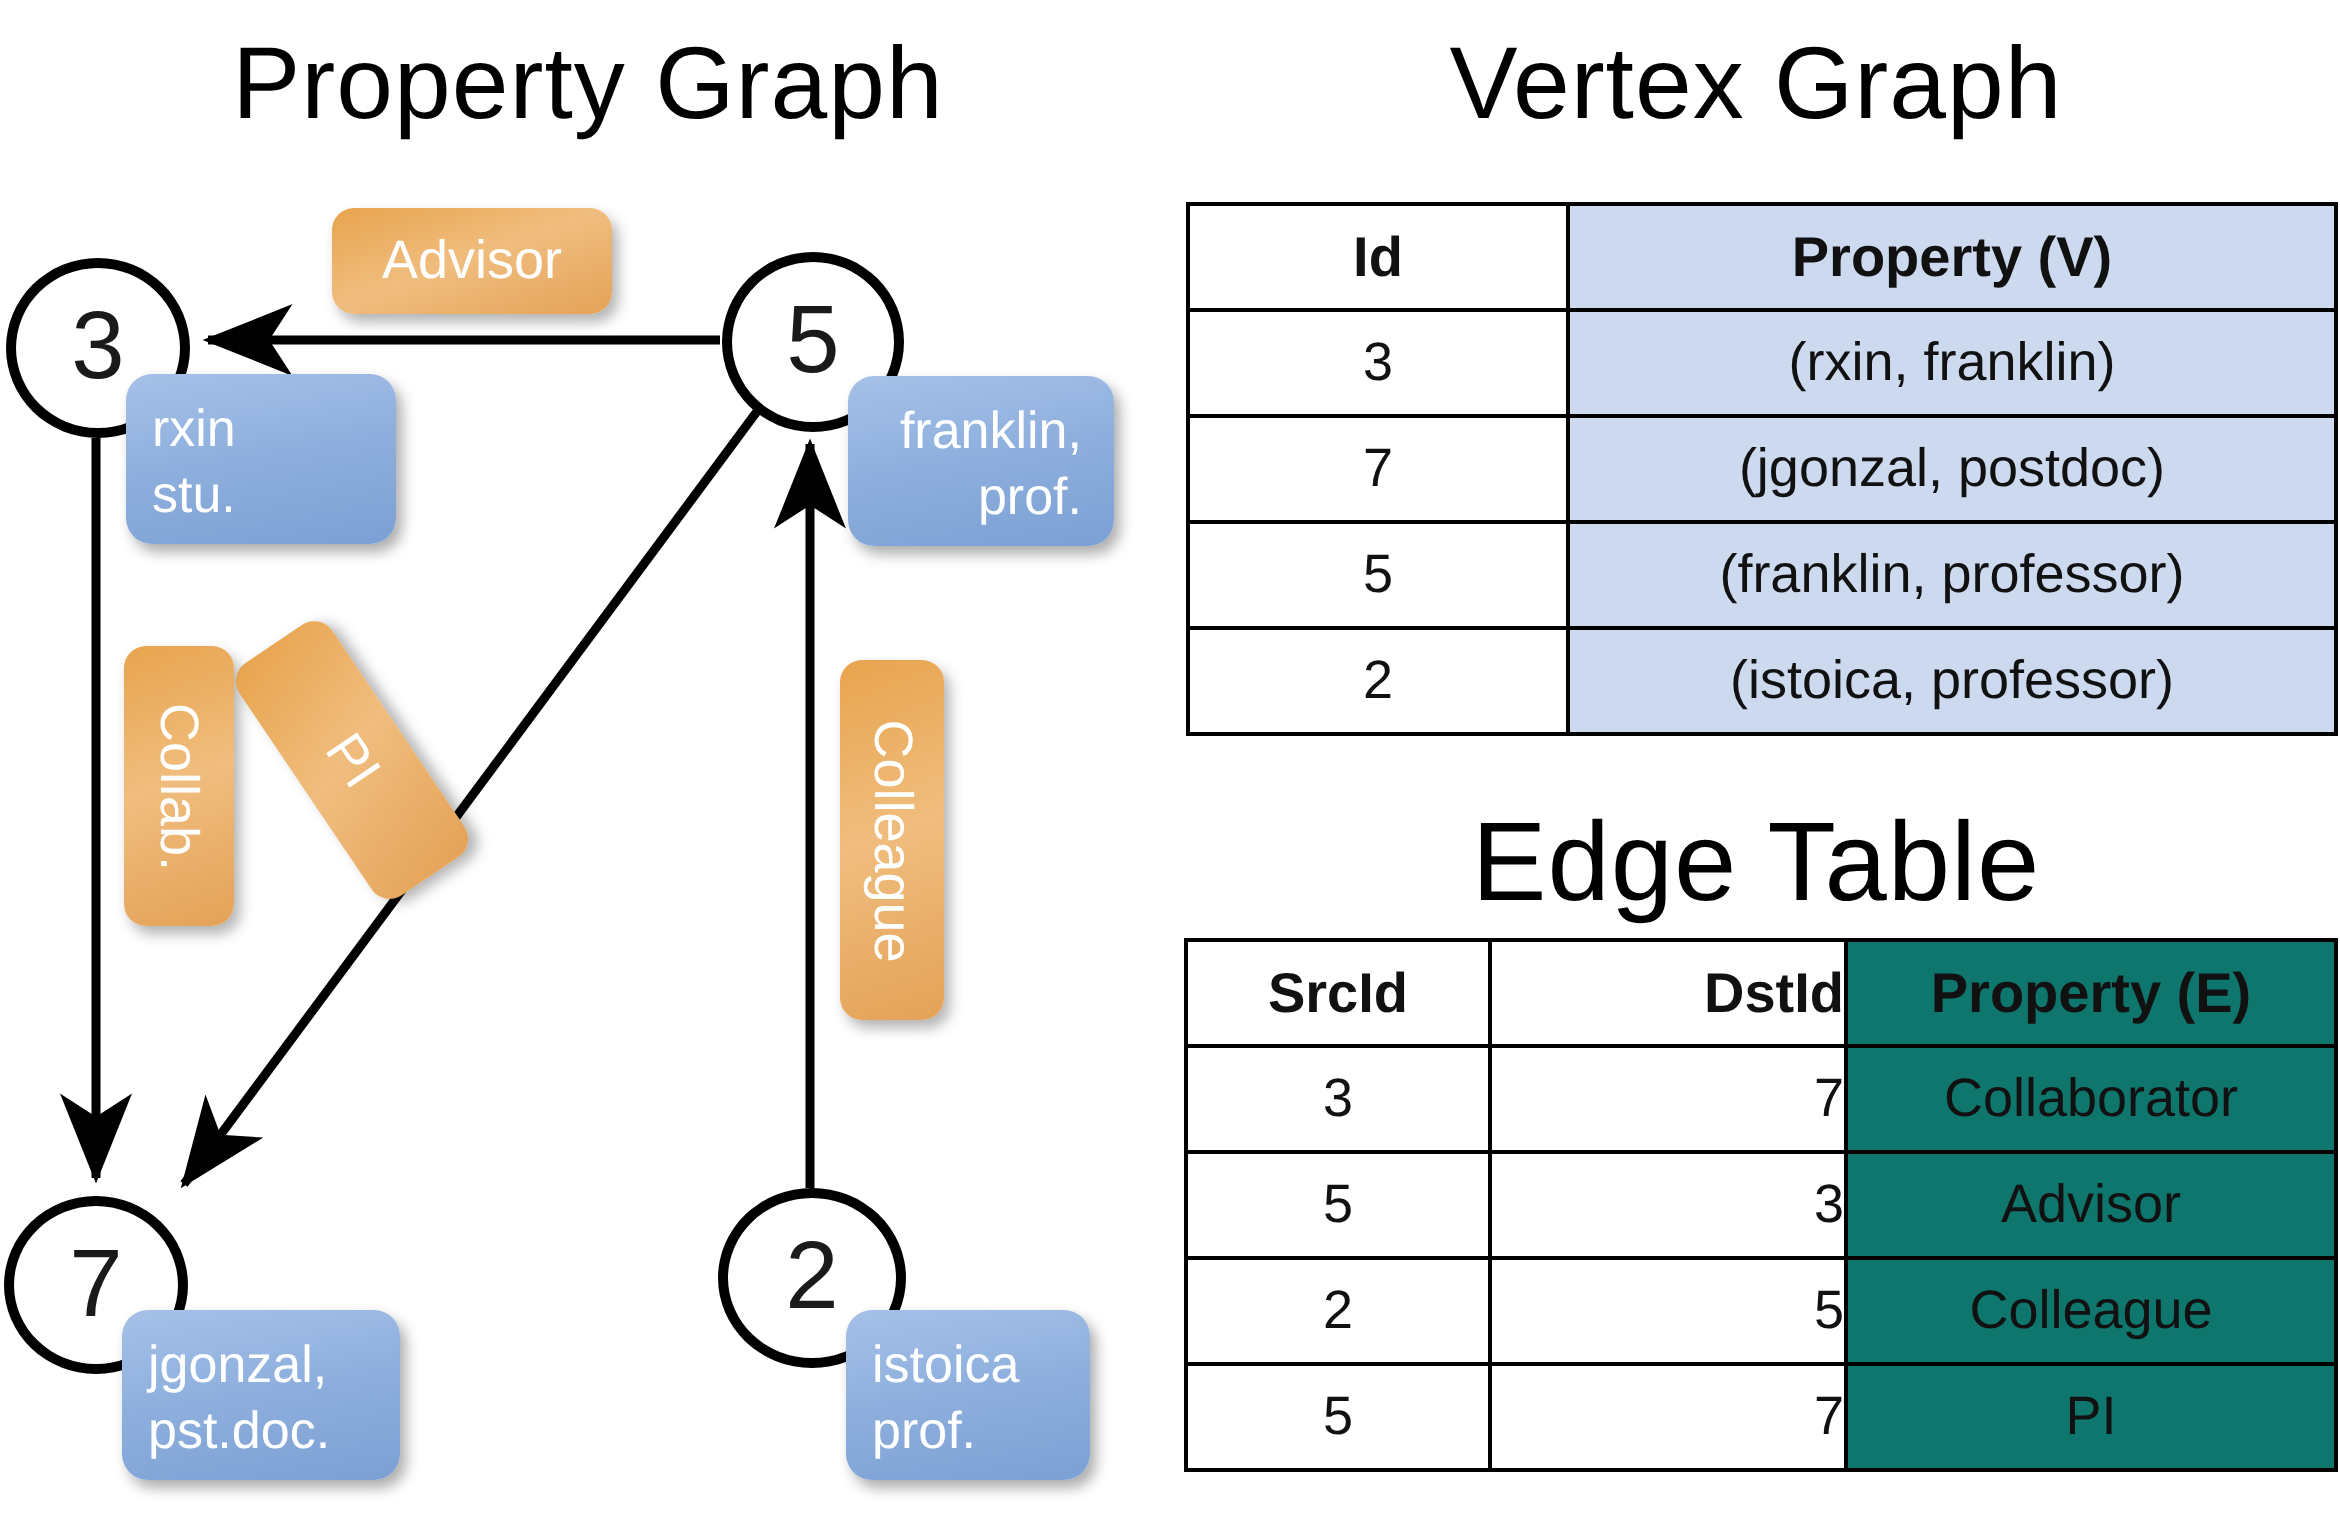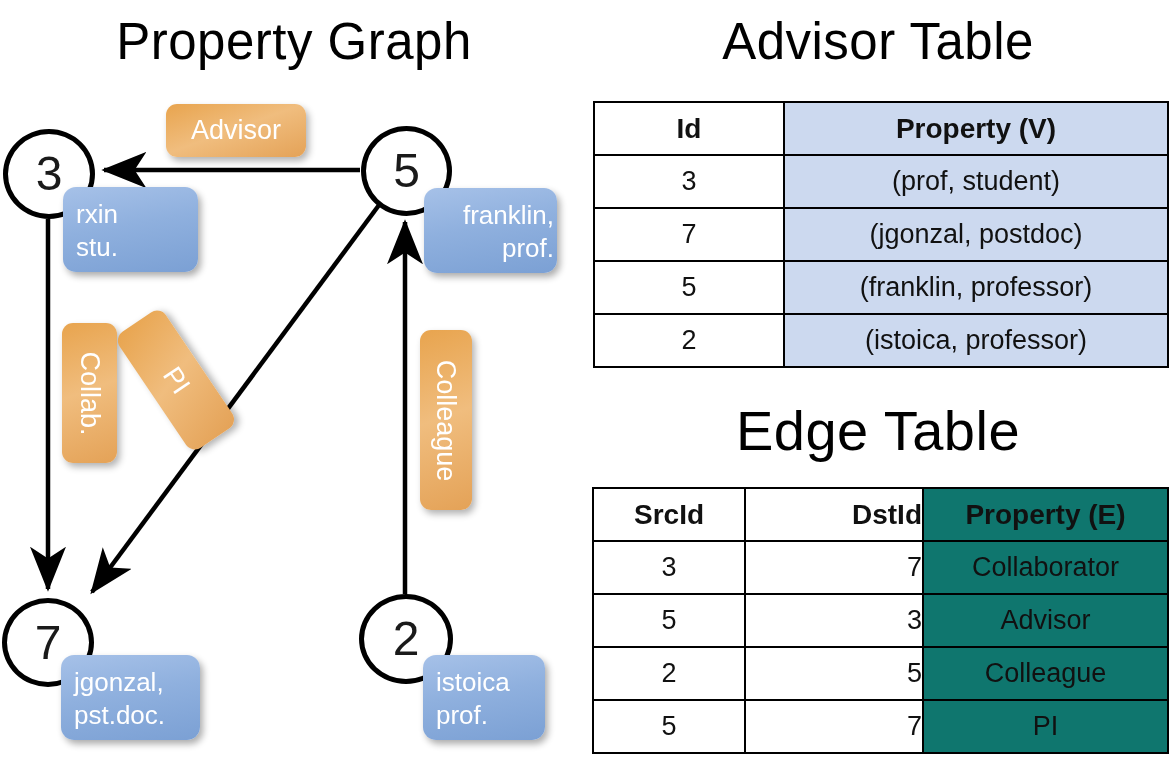--- a/index.html
+++ b/index.html
@@ -50,21 +50,21 @@
   .vbox {
     position: absolute;
     border-radius: 13px;
     background: linear-gradient(170deg, #a6c1e8 0%, #8fb0de 45%, #7ba0d4 100%);
     box-shadow: 3px 4px 7px rgba(0,0,0,0.33);
     color: #ffffff;
     font-family: "Liberation Sans", sans-serif;
     font-weight: 300;
     font-size: 26px;
     line-height: 1.28;
-    padding: 11px 3px 0 13px;
+    padding: 11px 16px 0 13px;
     white-space: pre-line;
   }
   #vbox-3 { left: 63px;  top: 187px; width: 135px; height: 85px; }
   #vbox-5 { left: 424px; top: 188px; width: 133px; height: 85px; text-align: right; }
   #vbox-7 { left: 61px;  top: 655px; width: 139px; height: 85px; }
   #vbox-2 { left: 423px; top: 655px; width: 122px; height: 85px; }
 
   .ebox {
     position: absolute;
     border-radius: 11px;
@@ -102,34 +102,34 @@
     padding: 0;
     height: 53px;
     vertical-align: middle;
   }
   .data-table th { font-weight: 700; font-size: 28px; }
 
   #vertex-table { left: 593px; top: 101px; width: 574px; }
   #vertex-table .col-id   { width: 190px; border-radius: 11px; }
   #vertex-table .col-prop { width: 384px; background: #ccd9ef; }
 
-  #edge-table { left: 592px; top: 487px; width: 575px; }
+  #edge-table { left: 592px; top: 469px; width: 575px; }
   #edge-table .col-src  { width: 152px; }
   #edge-table .col-dst  { width: 178px; text-align: right; }
   #edge-table .col-prop { width: 245px; background: #0f766e; }
 
   .rot { display:inline-block; }
 </style>
 </head>
 <body>
 
 <div id="root">
 
   <div class="big-title" id="title-property-graph">Property Graph</div>
-  <div class="big-title" id="title-vertex-table">Advisor Table</div>
+  <div class="big-title" id="title-vertex-table">Vertex Graph</div>
   <div class="big-title" id="title-edge-table">Edge Table</div>
 
   <div id="graph-panel">
 
     <svg id="graph-svg" viewBox="0 0 588 760">
       <defs>
         <marker id="arrowhead" markerWidth="11" markerHeight="11" refX="9.4" refY="4" orient="auto" markerUnits="strokeWidth">
           <path d="M0,0 L10,4 L0,8 L2.6,4 z" fill="#000"></path>
         </marker>
       </defs>
@@ -182,21 +182,21 @@
   <table class="data-table" id="vertex-table">
     <thead>
       <tr>
         <th class="col-id">Id</th>
         <th class="col-prop">Property (V)</th>
       </tr>
     </thead>
     <tbody>
       <tr>
         <td class="col-id">3</td>
-        <td class="col-prop">(prof, student)</td>
+        <td class="col-prop">(rxin, franklin)</td>
       </tr>
       <tr>
         <td class="col-id">7</td>
         <td class="col-prop">(jgonzal, postdoc)</td>
       </tr>
       <tr>
         <td class="col-id">5</td>
         <td class="col-prop">(franklin, professor)</td>
       </tr>
       <tr>

